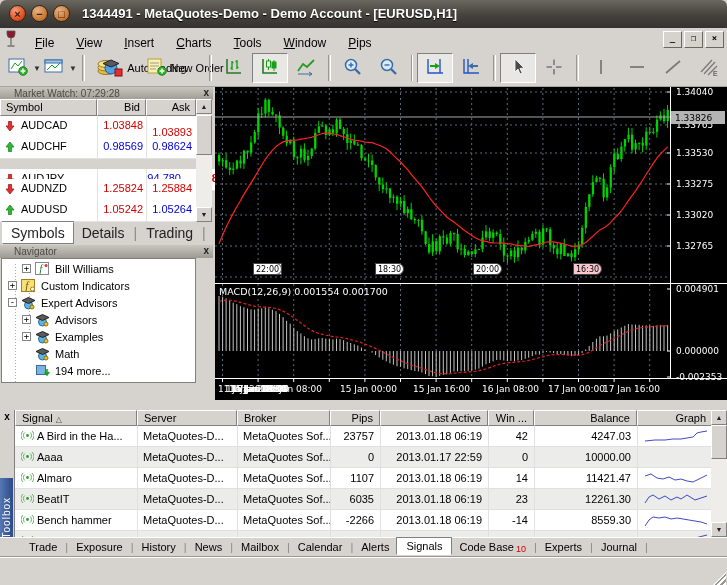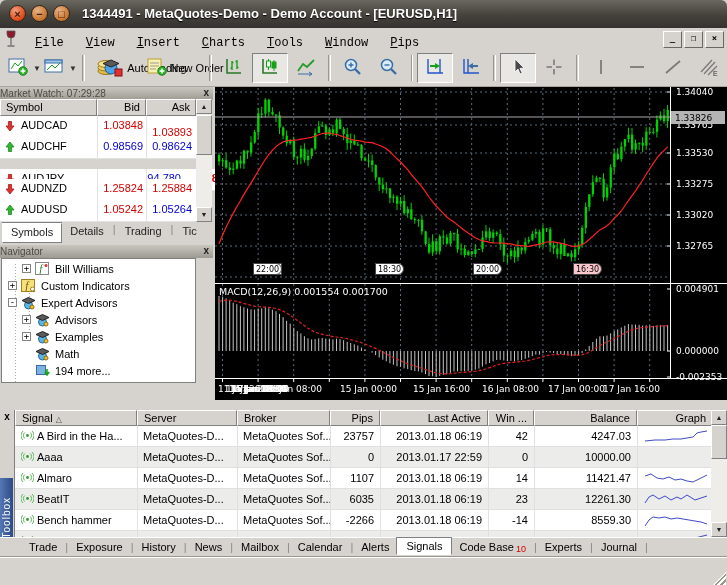--- a/index.html
+++ b/index.html
@@ -11,54 +11,54 @@
     background:linear-gradient(#6a675f,#45423c 55%,#353330);border-radius:6px 6px 0 0;}
   .tb-btn{top:5px;width:17px;height:17px;border-radius:50%;text-align:center;line-height:16px;
     font-size:11px;font-weight:bold;color:#40201a;border:1px solid #2c2420;box-sizing:border-box;}
   .tb-close{left:9px;background:radial-gradient(circle at 35% 30%,#f39c7e,#dd4814 70%);}
   .tb-min{left:31px;background:radial-gradient(circle at 35% 30%,#e8b184,#c8752c 70%);}
   .tb-max{left:53px;background:radial-gradient(circle at 35% 30%,#e8b184,#c8752c 70%);}
   .tb-title{left:82px;top:0;height:28px;line-height:28px;color:#fff;font-size:13px;font-weight:bold;
     text-shadow:0 1px 1px #000;white-space:nowrap;}
   
   .menubar{left:0;top:28px;width:727px;height:22px;background:#d6d3ce;border-bottom:1px solid #b8b5ae;}
-  .menu-items{position:absolute;left:24px;top:4px;height:22px;display:flex;font-family:Liberation Mono, monospace;}
+  .menu-items{position:absolute;left:24px;top:4px;height:22px;display:flex;}
   .menu-item{display:inline-block;padding:4px 11px;font-size:12px;cursor:default;}
   .menu-item::first-letter{text-decoration:underline;}
   .winebox{left:3px;top:2px;width:16px;height:18px;}
   .winbtns{right:3px;top:3px;display:flex;gap:2px;}
   .winbtn{width:17px;height:15px;background:#d6d3ce;border:1px solid;border-color:#fff #6a675f #6a675f #fff;
     font-size:9px;font-weight:bold;text-align:center;line-height:13px;font-family:"DejaVu Sans Mono",monospace;}
   
   .toolbar{left:0;top:50px;width:727px;height:37px;background:#d6d3ce;border-bottom:1px solid #a8a59e;
     display:flex;align-items:center;padding-left:6px;box-sizing:border-box;}
   .tsep{width:2px;height:26px;border-left:1px solid #9a978f;border-right:1px solid #fff;margin:0 4px;}
   .tbtn{height:28px;min-width:28px;display:flex;align-items:center;justify-content:center;gap:3px;
     padding:0 3px;border:1px solid transparent;}
   .tbtn.pressed{background:#e9e7e3;border-color:#808080 #fff #fff #808080;}
   .tbtn .lbl{font-size:11px;white-space:nowrap;padding-right:2px;}
   .darr{font-size:8px;color:#333;margin-left:1px;}
   
   .panel-hdr{height:13px;background:linear-gradient(#c9c6bf,#9d9a92);color:#4c4a44;font-size:10px;
-    line-height:13px;padding-left:0;box-sizing:border-box;}
+    line-height:13px;padding-left:14px;box-sizing:border-box;}
   .panel-x{position:absolute;right:4px;top:0;font-size:10px;font-weight:bold;color:#222;line-height:12px;}
   
   .mw{left:0;top:87px;width:213px;height:156px;background:#d6d3ce;}
   .mw-colhdr,.sg-colhdr{background:#d6d3ce;border:1px solid;border-color:#fff #808080 #808080 #fff;
     box-sizing:border-box;font-size:11px;line-height:15px;}
   .mw-row{position:absolute;background:#fff;border-bottom:1px solid #e2e2e2;}
   .cellline{position:absolute;top:0;bottom:0;width:1px;background:#e2e2e2;}
   .num{font-size:11px;}
   
   .sbtn{position:absolute;background:#d6d3ce;border:1px solid;border-color:#fff #808080 #808080 #fff;
     box-sizing:border-box;text-align:center;font-size:7px;line-height:13px;color:#222;}
   .sthumb{position:absolute;background:#d6d3ce;border:1px solid;border-color:#fff #808080 #808080 #fff;box-sizing:border-box;}
   .strack{position:absolute;background:#efedea;}
   
-  .ptabs{position:absolute;display:flex;font-size:11px;color:#222;}
+  .ptabs{position:absolute;display:flex;align-items:center;font-size:14px;color:#222;}
   .ptab{padding:2px 8px;white-space:nowrap;}
   .ptab.active{background:#fff;border:1px solid;border-color:#fff #808080 #808080 #fff;
     box-shadow:0 -1px 0 #808080;font-weight:normal;}
   .psep{color:#888;padding:0 1px;}
   
   .nav{left:0;top:245px;width:213px;height:163px;background:#d6d3ce;}
   .tree{position:absolute;left:1px;top:13px;width:195px;height:125px;background:#fff;overflow:hidden;
     border:1px solid #808080;box-sizing:border-box;}
   .trow{position:absolute;height:17px;display:flex;align-items:center;white-space:nowrap;font-size:11px;}
   .pmbox{width:9px;height:9px;border:1px solid #848484;background:#fff;font-size:9px;line-height:7px;

